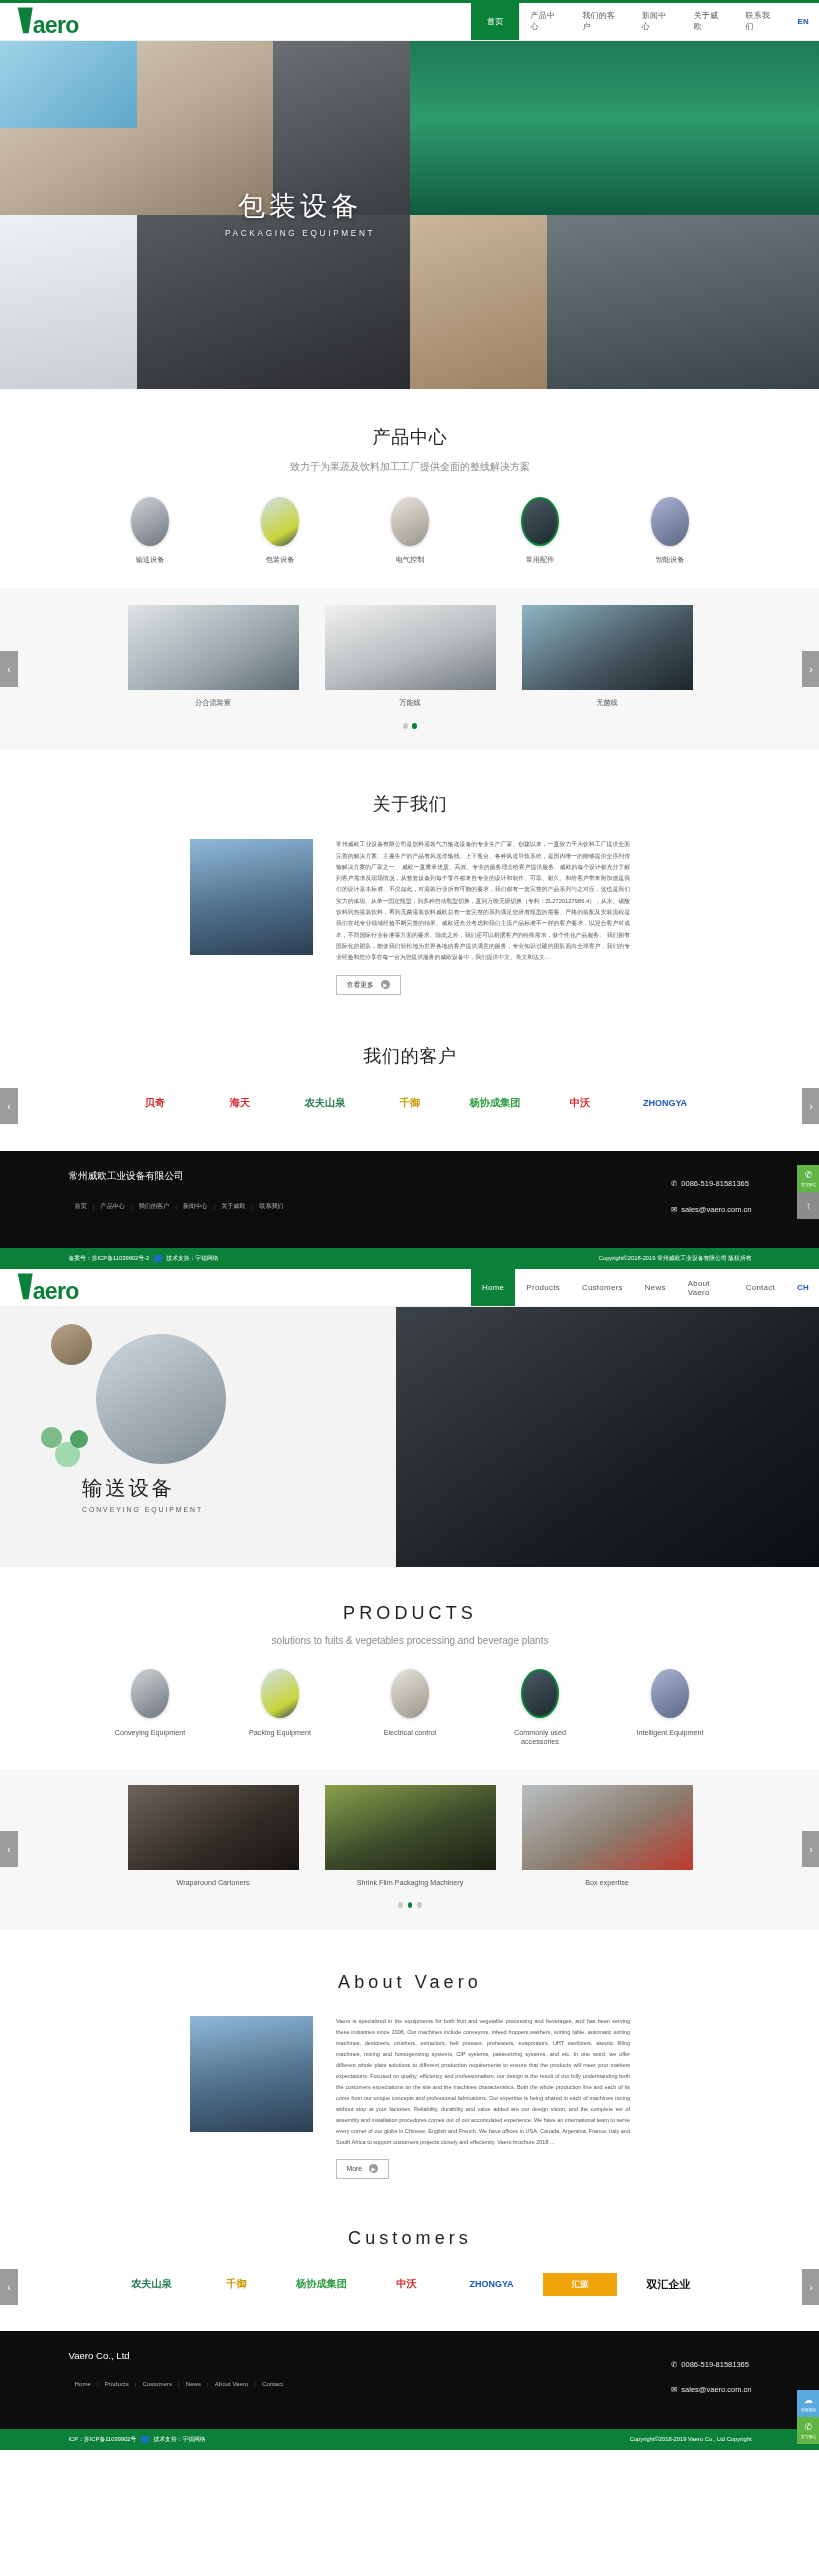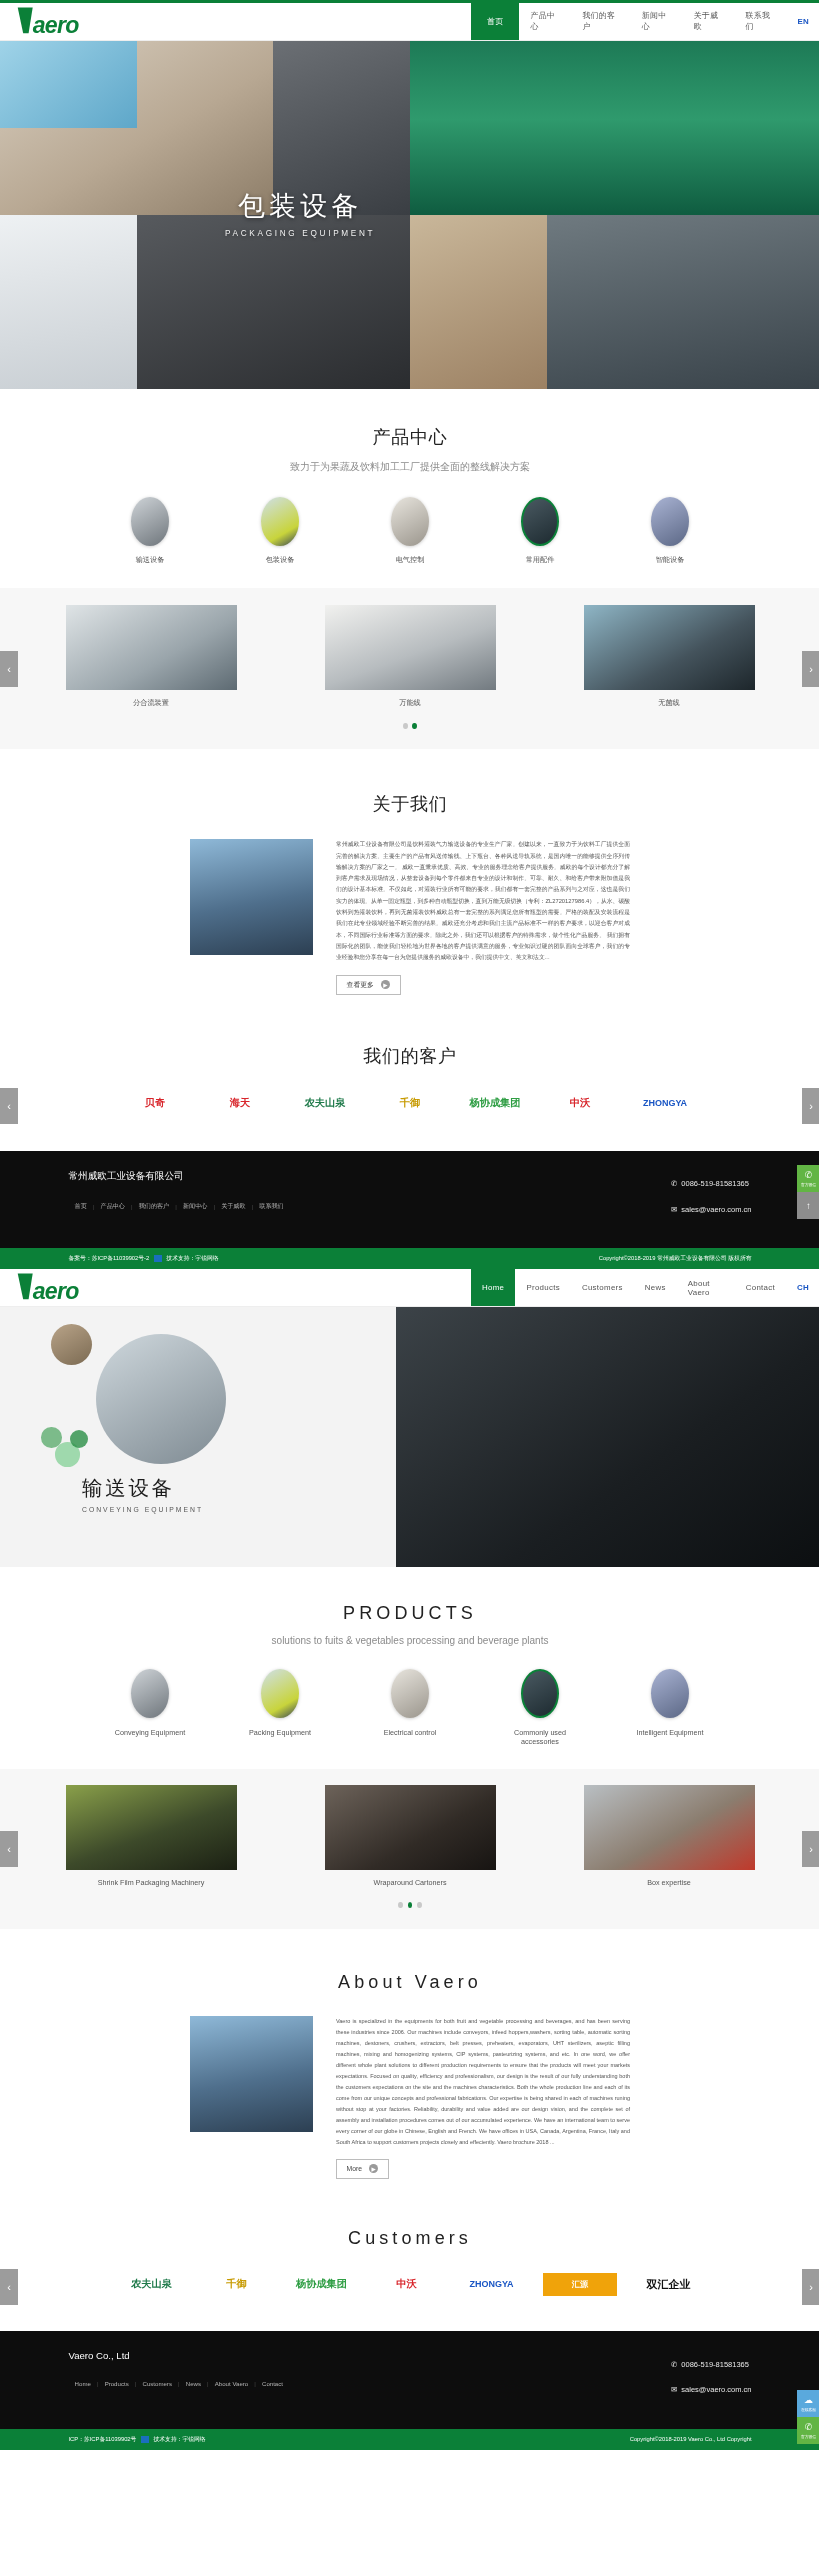--- a/index.html
+++ b/index.html
@@ -7,21 +7,21 @@
   body {
     font-family:"Liberation Sans","DejaVu Sans",sans-serif;
     background:#ffffff; color:#333; width:820px;
   }
   .page { width:820px; position:relative; }
 
   
   .site-header{ height:38px; background:#fff; display:flex; align-items:stretch;
                 border-bottom:0.7px solid #eee; position:relative; }
   .logo-wrap{ width:471px; display:flex; align-items:center; padding-left:15px; }
-  .logo{ position:relative; height:29px; display:flex; align-items:flex-end;font-style:italic; }
+  .logo{ position:relative; height:29px; display:flex; align-items:flex-end; }
   .logo svg{ display:block; }
   .nav{ display:flex; align-items:stretch; flex:1; }
   .nav a{ display:flex; align-items:center; justify-content:center; padding:0 11px;
           font-size:7.9px; color:#555; text-decoration:none; letter-spacing:0.3px; }
   .nav a.active{ background:#0b8038; color:#fff; width:51px; }
   .nav a.lang{ color:#1a56c4; font-weight:bold; }
 
   
   .hero{ position:relative; height:348px; width:820px; overflow:hidden;
          display:grid; grid-template-columns:repeat(6,1fr); grid-template-rows:repeat(4,1fr); }
@@ -47,21 +47,21 @@
 
   .cats{ display:flex; justify-content:center; gap:48px; margin-top:23px; }
   .cat{ width:82px; text-align:center; }
   .cat .oval{ width:38px; height:49px; border-radius:50%/50%; margin:0 auto;
               background-size:cover; background-position:center;
               box-shadow:0 0.7px 3.4px rgba(0,0,0,.22); }
   .cat.hl .oval{ border:2px solid #0b8038; }
   .cat .lbl{ margin-top:9.6px; font-size:7.2px; color:#555; }
 
   .carousel{ position:relative; background:#f7f7f7; margin-top:23px; padding:16.4px 0 20.5px; }
-  .carousel .track{ display:flex; justify-content:center; gap:88px; }
+  .carousel .track{ display:flex; justify-content:center; gap:26px; }
   .slide{ width:171px; }
   .slide .ph{ width:171px; height:85px; background-size:cover; background-position:center; }
   .slide .cap{ text-align:center; font-size:7.2px; color:#555; margin-top:8.2px; }
   .arrow{ position:absolute; top:50%; transform:translateY(-50%); width:18px; height:36px;
           background:#9c9c9c; color:#fff; display:flex; align-items:center; justify-content:center;
           font-size:11px; cursor:pointer; }
   .arrow.l{ left:0; } .arrow.r{ right:0; }
   .dots{ display:flex; justify-content:center; gap:4.8px; margin-top:15px; }
   .dot{ width:4.8px; height:6.1px; border-radius:50%; background:#c9c9c9; }
   .dot.on{ background:#0b8038; }
@@ -358,26 +358,26 @@
         <div class="oval" style="background:linear-gradient(150deg,#aab4d4,#5b6785)"></div>
         <div class="lbl">Intelligent Equipment</div>
       </div>
     </div>
 
     <div class="carousel">
       <div class="arrow l">‹</div>
       <div class="arrow r">›</div>
       <div class="track">
         <div class="slide">
+          <div class="ph" style="background:linear-gradient(150deg,#6d635a,#312b26 60%,#171412)"></div>
+          <div class="cap">Wraparound Cartoners</div>
+        </div>
+        <div class="slide">
           <div class="ph" style="background:linear-gradient(160deg,#8aa04a,#3d4a2a 55%,#1b2013)"></div>
           <div class="cap">Shrink Film Packaging Machinery</div>
-        </div>
-        <div class="slide">
-          <div class="ph" style="background:linear-gradient(150deg,#6d635a,#312b26 60%,#171412)"></div>
-          <div class="cap">Wraparound Cartoners</div>
         </div>
         <div class="slide">
           <div class="ph" style="background:linear-gradient(150deg,#b9bfc3,#8b7d6f 55%,#c0392b)"></div>
           <div class="cap">Box expertise</div>
         </div>
       </div>
       <div class="dots">
         <div class="dot"></div>
         <div class="dot on"></div>
         <div class="dot"></div>

